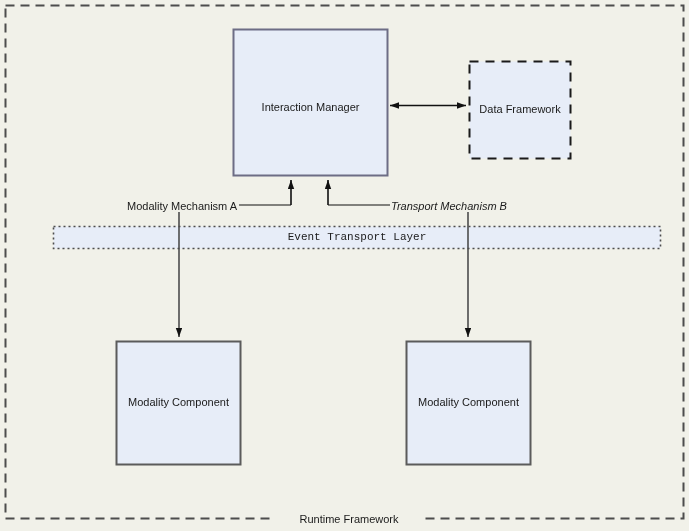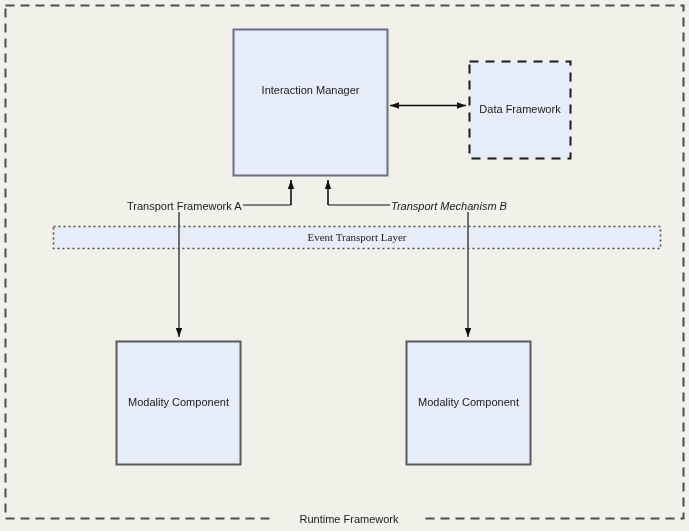--- a/index.html
+++ b/index.html
@@ -35,21 +35,21 @@
     position: absolute;
     font-family: "Liberation Sans", sans-serif;
     font-size: 11px;
     color: #1a1a1a;
     white-space: nowrap;
     background: #f1f1e9;
     padding: 0 1px;
   }
   .band-label {
     position: absolute;
-    font-family: Liberation Serif, serif;
+    font-family: Liberation Mono, monospace;
     font-size: 11px;
     color: #1a1a1a;
     white-space: nowrap;
     text-align: center;
   }
   .frame-label {
     position: absolute;
     font-family: "Liberation Sans", sans-serif;
     font-size: 11px;
     color: #1a1a1a;
@@ -89,29 +89,29 @@
     <path d="M179,212 L179,337" fill="none" stroke="#4d4d4d" stroke-width="1.6" marker-end="url(#arrowEnd)"></path>
 
     <path d="M328,205 L328,180" fill="none" stroke="#111111" stroke-width="1.6" marker-end="url(#arrowEnd)"></path>
     <path d="M328,205 L392,205" fill="none" stroke="#111111" stroke-width="1.2"></path>
     <path d="M468,212 L468,337" fill="none" stroke="#4d4d4d" stroke-width="1.6" marker-end="url(#arrowEnd)"></path>
 
     <rect x="116.5" y="341.5" width="124" height="123" fill="#e7edf8" stroke="#5b5b5b" stroke-width="2"></rect>
     <rect x="406.5" y="341.5" width="124" height="123" fill="#e7edf8" stroke="#5b5b5b" stroke-width="2"></rect>
   </svg>
 
-  <div class="node-label" style="left:233px; top:84px; width:155px;">Interaction Manager</div>
+  <div class="node-label" style="left:233px; top:101px; width:155px;">Interaction Manager</div>
 
   <div class="node-label" style="left:469px; top:103px; width:102px;">Data Framework</div>
 
   <div class="node-label" style="left:116px; top:396px; width:125px;">Modality Component</div>
 
   <div class="node-label" style="left:406px; top:396px; width:125px;">Modality Component</div>
 
-  <div class="leader-label" style="left:126px; top:200px;">Transport Framework A</div>
+  <div class="leader-label" style="left:126px; top:200px;">Modality Mechanism A</div>
 
   <div class="leader-label" style="left:390px; top:200px;font-style:italic;">Transport Mechanism B</div>
 
   <div class="band-label" style="left:53px; top:231px; width:608px;">Event Transport Layer</div>
 
   <div class="frame-label" style="left:274px; top:513px; width:140px;text-align:center;">Runtime Framework</div>
 
 </div>
 
 </body></html>

